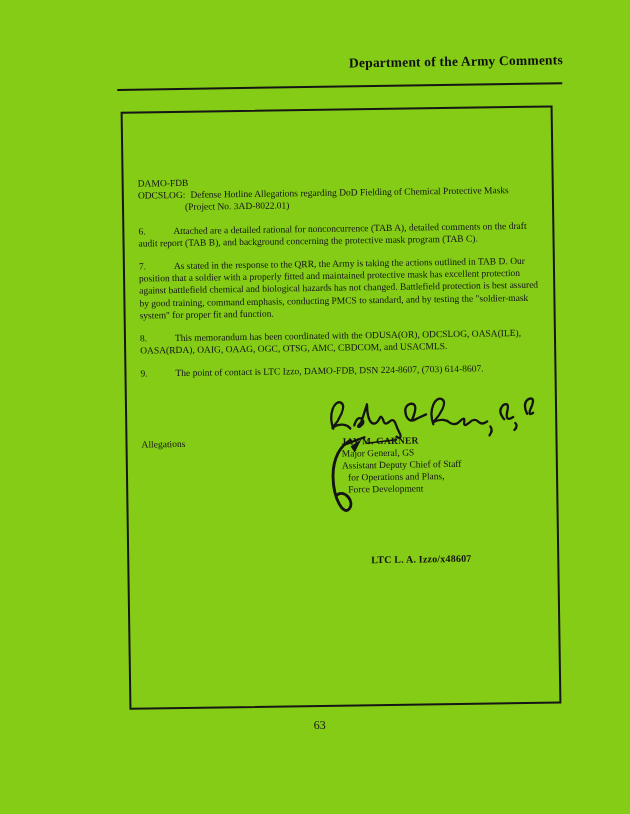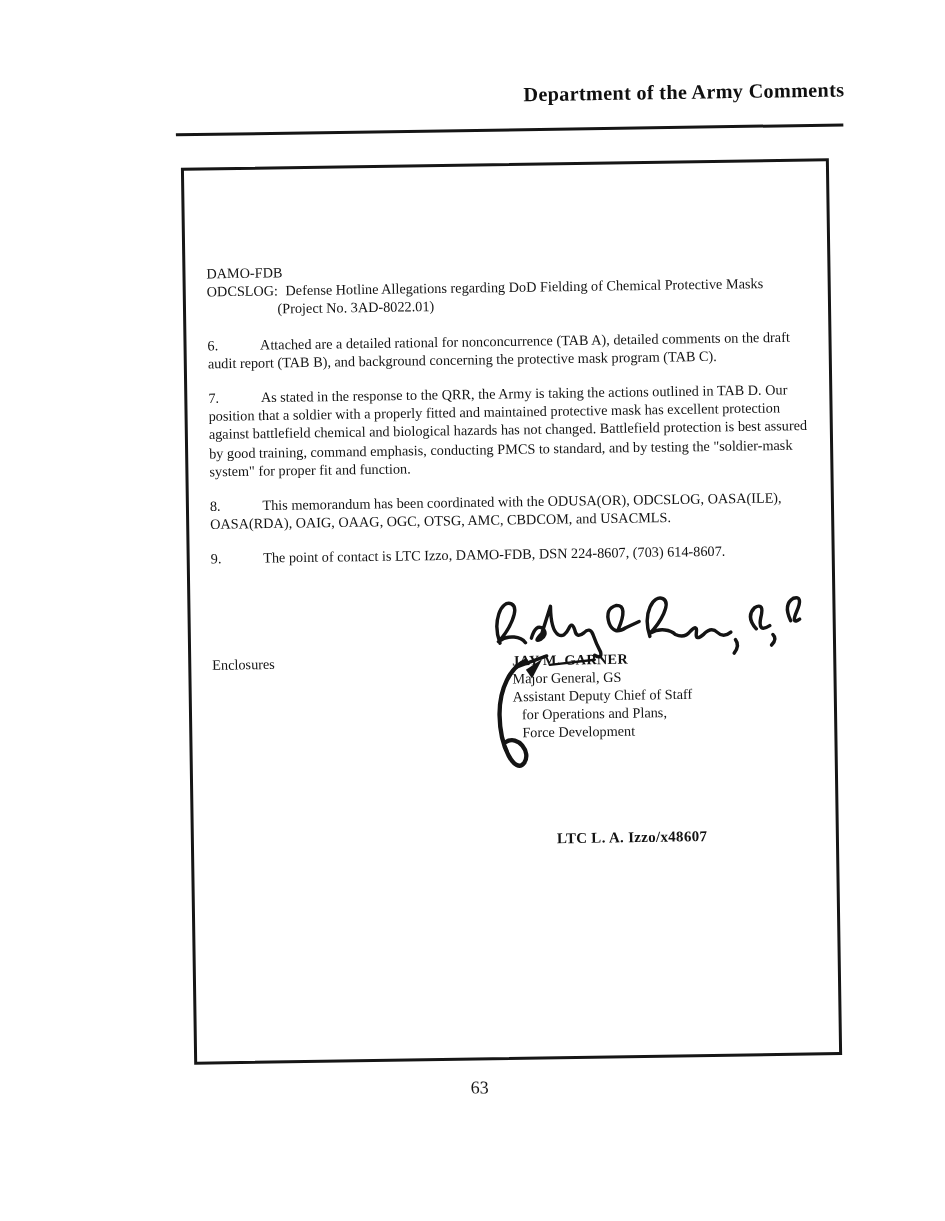--- a/index.html
+++ b/index.html
@@ -1,19 +1,19 @@
 <!DOCTYPE html>
 <html><head>
 <meta charset="utf-8">
 <style>
   html,body{margin:0;padding:0;background:#e8e8e8;}
   .page{
     position:relative;
     width:630px;height:814px;
-    background:#ffffff;
+    background:#84cc16;
     overflow:hidden;
     font-family:"Liberation Serif","DejaVu Serif",serif;
     color:#131313;
   }
   .sheet{
     position:absolute;inset:0;
     transform:rotate(-0.85deg);
     transform-origin:50% 50%;
   }
   
@@ -94,21 +94,21 @@
         <path d="M170,34 Q173,38 169,43"></path>
         <path d="M184,27 Q177,19 183,13 Q190,9 187,20 Q185,30 193,25"></path>
         <path d="M195,31 Q198,34 194,38"></path>
         <path d="M207,22 Q202,11 209,7 Q216,5 211,16 Q207,25 213,21"></path>
         <path class="thick" d="M30,46 C20,50 12,64 12,82 C12,104 22,122 28,114 C33,107 24,95 16,100"></path>
         <path d="M24,50 L44,43"></path>
         <polygon points="30,52 41,45 34,58" fill="#141414" stroke="none"></polygon>
         <path class="thin" d="M46,49 L76,46"></path>
       </svg>
 
-      <div class="enclosures">Enclosures</div>
+      <div class="enclosures">Allegations</div>
 
       <div class="sig-block">
         <div class="sig-name">JAY M. GARNER</div>
         <div>Major General, GS</div>
         <div>Assistant Deputy Chief of Staff</div>
         <div class="sig-ind">for Operations and Plans,</div>
         <div class="sig-ind">Force Development</div>
       </div>
 
       <div class="contact">LTC L. A. Izzo/x48607</div>

